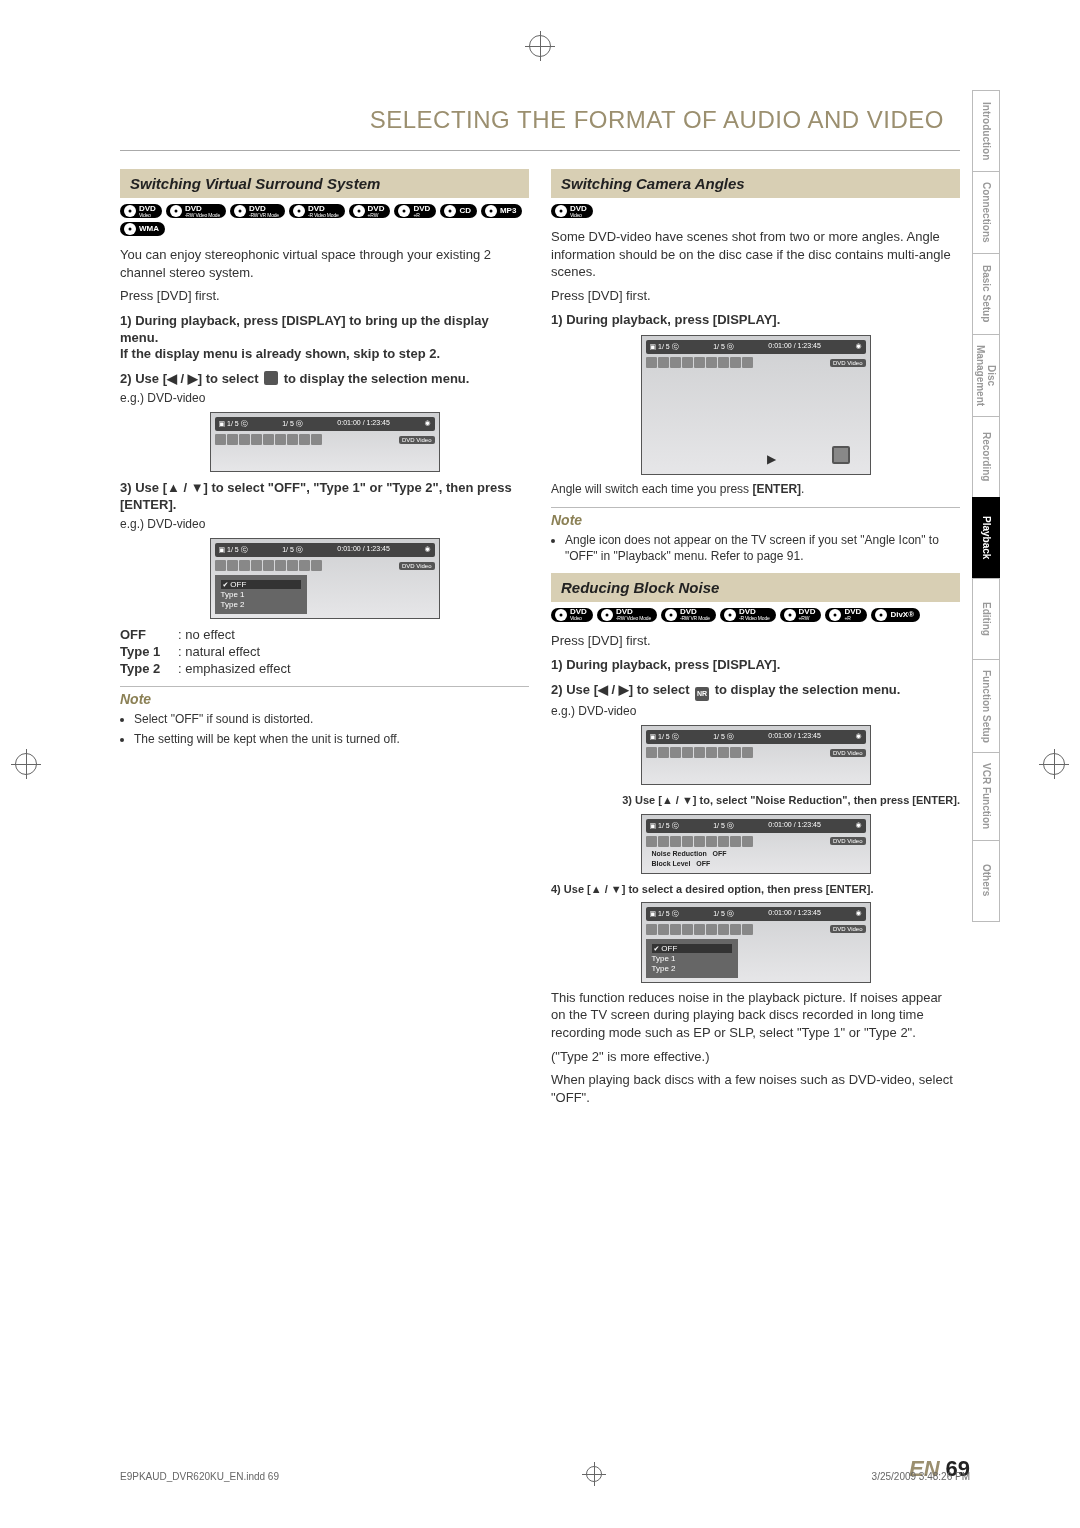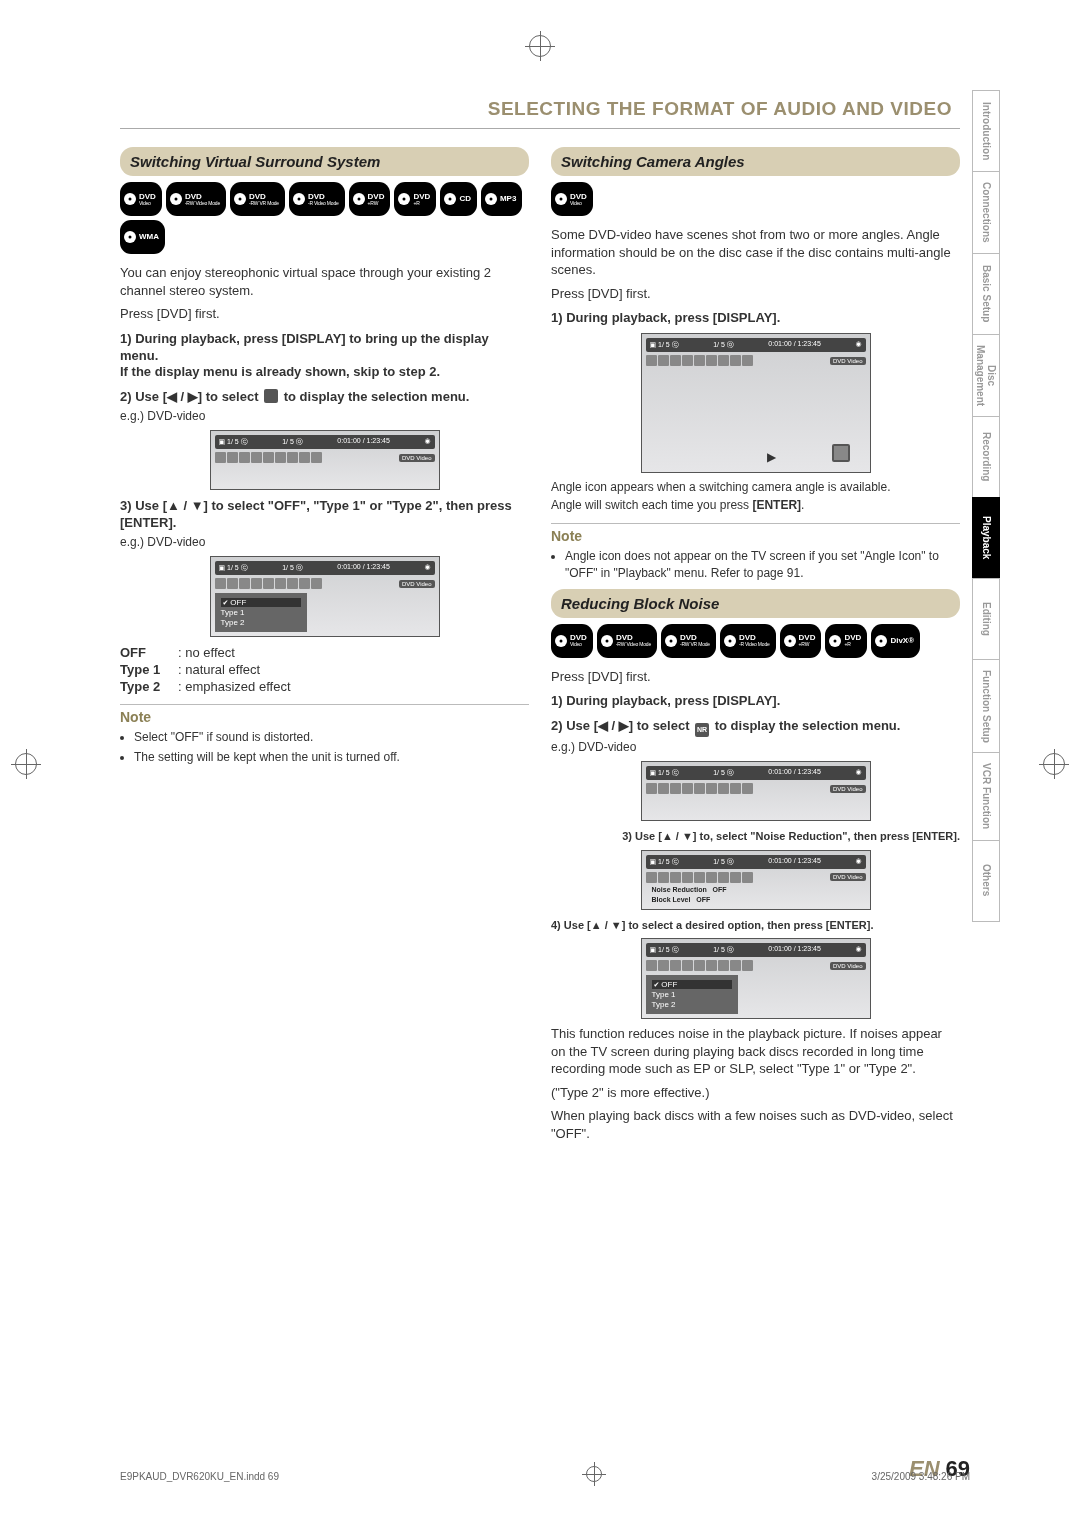--- a/index.html
+++ b/index.html
@@ -27,46 +27,45 @@
 .crop:after { content:''; position:absolute; top:-5px; bottom:-5px; left:50%; border-left:1px solid #666; }
 
 .content {
   position: absolute;
   top: 90px; left: 120px; right: 80px; bottom: 80px;
   display: flex;
 }
 .page-area { flex: 1; display: flex; flex-direction: column; }
 .title-block { margin-bottom: 10px; text-align: right; }
 h1 {
-  margin: 8px;
+  margin: 16px;
   color: #9b8f6f;
-  font-size: 19px;
+  font-size: 24px;
   letter-spacing: 0.5px;
-  font-weight: bold;
+  font-weight: normal;
 }
 .title-block hr { margin: 6px 0 0 0; border: none; border-top: 1px solid #aaa; }
 .cols { display: flex; gap: 22px; flex: 1; }
 .col { flex: 1; min-width: 0; }
 
 .section-bar {
   background: #d8cfb4;
   padding: 6px 10px;
   font-weight: bold;
   font-style: italic;
   font-size: 15px;
   margin: 8px 0 6px 0;
   color: #222;
-  border-radius: 13px;
 }
 
 .disc-row { display: flex; flex-wrap: wrap; gap: 4px; margin: 4px 0 10px 0; }
 .disc {
   display: inline-flex; align-items: center;
   background: #000; color: #fff; border-radius: 11px;
-  font-size: 8px; font-weight: bold; padding: 2px 6px 2px 4px; height: 34px;
+  font-size: 8px; font-weight: bold; padding: 2px 6px 2px 4px; height: 14px;
   box-sizing: border-box;
 }
 .disc .dot { width:12px; height:12px; border-radius:50%; background:#fff; margin-right:3px; display:inline-block; position:relative; }
 .disc .dot:after { content:''; position:absolute; top:50%; left:50%; width:3px; height:3px; background:#000; border-radius:50%; transform:translate(-50%,-50%);}
 .disc .lbl { line-height:1; }
 .disc .lbl small { display:block; font-size:5px; font-weight: normal; letter-spacing: -0.2px;}
 
 p { margin: 6px 0; line-height: 1.35; font-size: 13px; }
 .bold { font-weight: normal; }
 .step { font-weight: bold; font-size: 13px; margin: 8px 0 2px 0; line-height:1.3;}
@@ -93,21 +92,21 @@
 .osd .menu-overlay .sel:before { content:'✔ '; font-size:7px;}
 .osd .menu-overlay div { margin:1px 0; }
 .osd .nr-row { font-size:7px; color:#222; margin:3px 0 0 6px; font-weight:bold; }
 .osd .angle-pointer { position:absolute; bottom: 8px; left: 55%; font-size: 12px; }
 .osd .angle-badge { position:absolute; right: 20px; bottom: 10px; width:14px; height:14px; background:#888; border:2px solid #555; border-radius:2px; }
 
 .defs { margin: 8px 0; }
 .defs .d { display:flex; font-size:13px; margin: 2px 0;}
 .defs .d b { width: 58px; flex-shrink:0; }
 
-.note-title { font-weight: bold; color: #8b8055; font-size: 14px; margin-top: 10px; border-top:1px solid #bbb; padding-top:4px;}
+.note-title { font-weight: bold; font-style: italic; color: #8b8055; font-size: 14px; margin-top: 10px; border-top:1px solid #bbb; padding-top:4px;}
 .note-list { margin: 4px 0 0 0; padding-left: 14px; font-size: 12px; }
 .note-list li { margin-bottom: 3px; line-height:1.35;}
 
 .tabs {
   margin-left: 12px; width: 28px; display: flex; flex-direction: column; font-size: 10px;
 }
 .tab {
   writing-mode: vertical-rl; text-orientation: mixed;
   border: 1px solid #bbb; border-bottom: none;
   padding: 10px 4px; color: #999; font-weight: bold; text-align: center;
@@ -275,21 +274,20 @@
               <span>◉</span>
             </div>
           <div class="row2">
               <span class="icons"><span></span><span></span><span></span><span></span><span></span><span></span><span></span><span></span><span></span></span>
               <span class="badge">DVD  Video</span>
             </div>
           <div class="angle-pointer">▶</div>
           <div class="angle-badge"></div>
         </div>
 
-        <p class="sub">Angle icon appears when a switching camera angle is available.</p>
         <p class="sub"><span>Angle will switch each time you press </span><b>[ENTER]</b><span>.</span></p>
 
         <div class="note-title">Note</div>
         <ul class="note-list" id="angle-notes">
             <li>Angle icon does not appear on the TV screen if you set "Angle Icon" to "OFF" in "Playback" menu. Refer to page 91.</li>
           </ul>
 
         <div class="section-bar">Reducing Block Noise</div>
         <div class="disc-row" id="discs-noise">
             <span class="disc">

